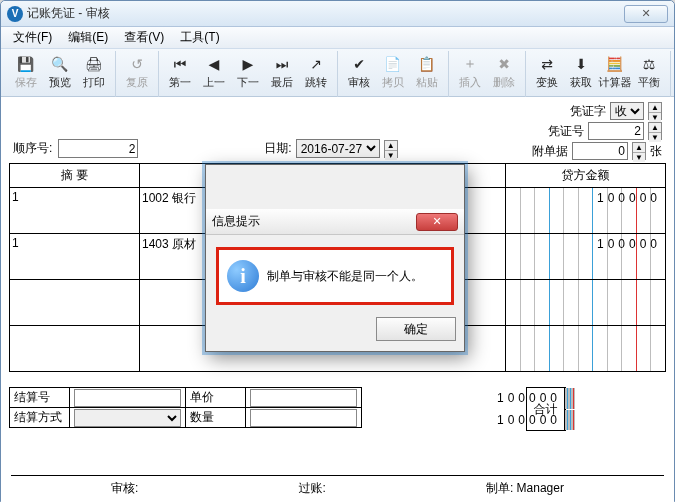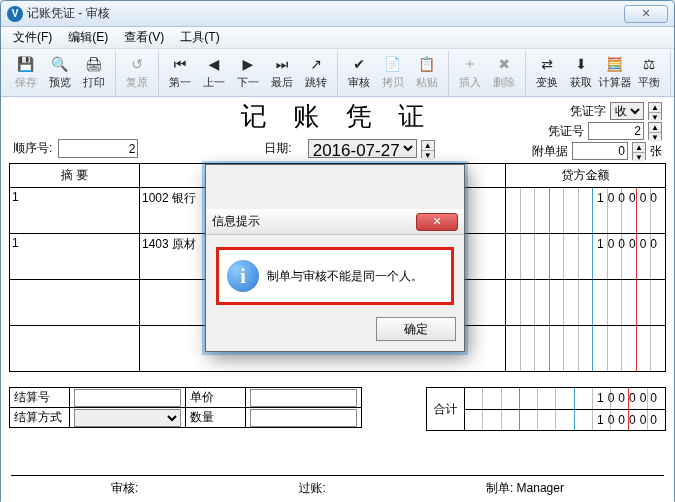--- a/index.html
+++ b/index.html
@@ -27,41 +27,41 @@
   .top-right .row{ display:flex; align-items:center; justify-content:flex-end; height:20px; gap:4px;}
   .top-right select,.top-right input{ font-size:12px; height:18px; border:1px solid #7a7a7a;}
   .top-right input{ text-align:right; width:56px; padding-right:2px;}
   .spin{ display:inline-flex; flex-direction:column; border:1px solid #888; height:18px; width:14px;}
   .spin span{ flex:1; display:flex; align-items:center; justify-content:center; font-size:8px; background:#efefef; border-bottom:1px solid #aaa;}
   .spin span:last-child{border-bottom:none;}
   .row-mid{ display:flex; align-items:center; gap:6px; position:absolute; top:42px; left:12px; right:12px;}
   .row-mid input{ border:1px solid #7a7a7a; height:19px; font-size:12px; padding:0 2px;}
   .row-mid .seq{ width:80px; text-align:right;}
   .row-mid .date-wrap{ display:flex; align-items:center; gap:4px; margin-left:120px;}
-  .row-mid select{ height:19px; border:1px solid #7a7a7a; font-size:17px;margin-left:12px;}
+  .row-mid select{ height:19px; border:1px solid #7a7a7a; font-size:12px;}
   .table-wrap{ position:absolute; top:66px; left:8px; right:8px;}
   table.voucher{ width:100%; border-collapse:collapse; table-layout:fixed;}
   table.voucher th, table.voucher td{ border:1px solid #000; height:24px; font-size:12px; padding:0 2px; overflow:hidden; white-space:nowrap;}
   table.voucher th{ font-weight:normal; text-align:center; background:#fff;}
   .amount-cell{ position:relative; padding:0 !important;}
   .ruled{ position:absolute; inset:0; display:flex;}
   .ruled span{ flex:1; border-right:1px solid #bdbdbd;}
   .ruled span.blue{ border-right:1px solid #3aa0d8;}
   .ruled span.red{ border-right:1px solid #d33;}
   .ruled span:last-child{border-right:none;}
   .amount-val{ position:absolute; right:4px; top:3px; font-size:12px; letter-spacing:4px;}
   table.voucher tbody tr{ height:46px;}
   table.voucher tbody td{ vertical-align:top; padding-top:2px;}
   .bottom-area{ position:absolute; left:8px; right:8px; top:290px;}
   .settle-table{ border:1px solid #000; border-collapse:collapse;}
   .settle-table td{ border:1px solid #000; height:20px; font-size:12px; padding:0 4px;}
   .settle-table td.lbl{ width:60px; text-align:left;}
   .settle-table td.val{ width:116px;}
   .settle-table select,.settle-table input{ width:100%; border:1px solid #888; height:18px; font-size:12px;}
-  .totals{ position:absolute; right:0; top:0; display:flex; flex-direction:column; width:240px;}
+  .totals{ position:absolute; right:0; top:0; display:flex; flex-direction:column; width:240px;align-items:center;}
   .totals .trow{ display:flex; height:22px;}
   .totals .lab{ width:38px; border:1px solid #000; display:flex; align-items:center; justify-content:center; font-size:12px; border-right:none; border-bottom:none;}
   .totals .amt{ flex:1; border:1px solid #000; position:relative; border-bottom:none;}
   .totals .trow:last-child .lab,.totals .trow:last-child .amt{ border-bottom:1px solid #000;}
   .footer-line{ position:absolute; left:0; right:0; bottom:6px; display:flex; justify-content:space-around; font-size:12px; padding:0 20px; border-top:1px solid #000; padding-top:4px; margin:0 10px;}
   
   .modal{ position:absolute; top:164px; left:205px; width:260px; background:#f0f0f0; border:1px solid #666; box-shadow:0 0 0 3px rgba(30,120,200,.35), 4px 6px 18px rgba(0,0,0,.45);}
   .modal .mtitle{ height:26px; background:linear-gradient(#fefefe,#e7e7e7); display:flex; align-items:center; padding:0 6px; font-size:12px; border-bottom:1px solid #c7c7c7;margin-top:44px;}
   .modal .mclose{ margin-left:auto; width:42px; height:18px; border-radius:3px; background:linear-gradient(#e77,#c8403e); color:#fff; font-size:11px; display:flex; align-items:center; justify-content:center; border:1px solid #a02e2c;}
   .modal .mbody{ padding:12px 10px 6px 10px;}
@@ -177,21 +177,20 @@
           <span class="ticon">⚖</span>
           <span class="tlabel">平衡</span>
         </div>
     </div>
     <div class="tool-group">
       
     </div>
   </div>
 
   <div class="content">
-    <div class="doc-title">记 账 凭 证</div>
 
     <div class="top-right">
       <div class="row">
         <span>凭证字</span>
         <select><option>收</option></select>
         <span class="spin">
             <span>▲</span>
             <span>▼</span>
           </span>
       </div>

